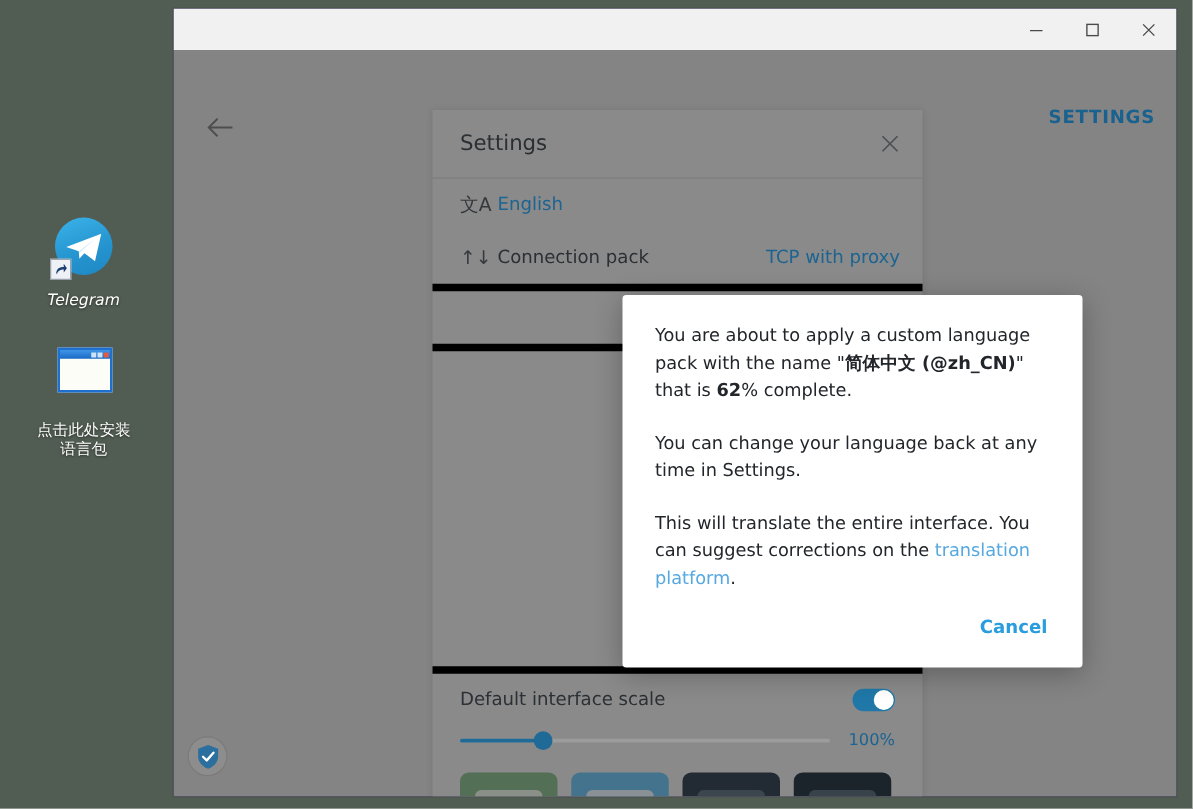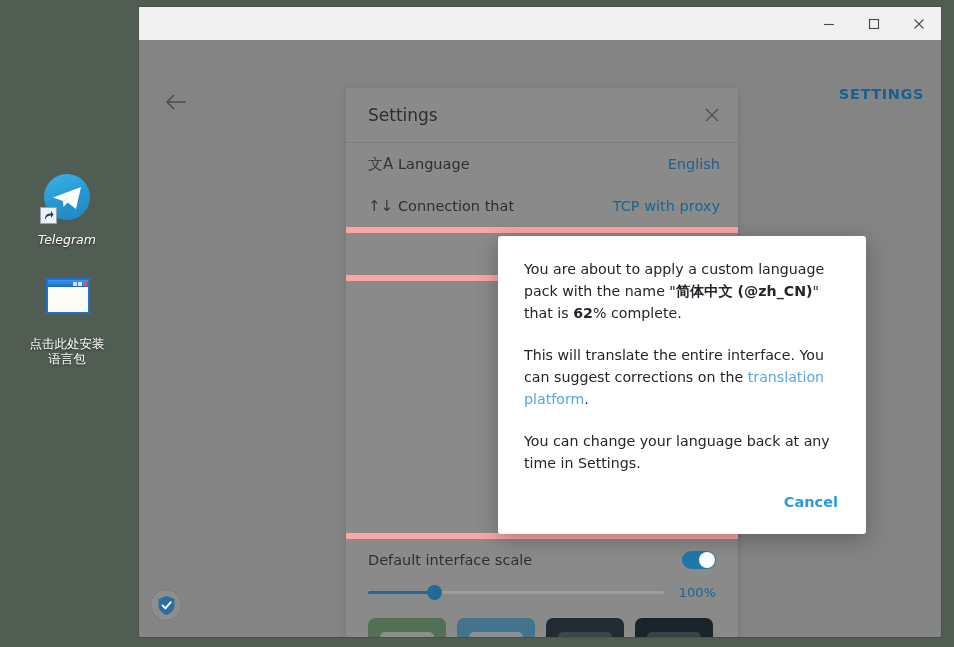--- a/index.html
+++ b/index.html
@@ -126,21 +126,21 @@
     padding: 0 18px 0 22px;
     border-bottom: 1px solid #7d7d7d;
   }
   #settings-head .t {
     flex: 1;
     font-size: 17px;
     color: #2a2f33;
   }
   #settings-head .x { cursor: default; display: flex; }
 
-  .sec { border-bottom: 6px solid #fca5a5; }
+  .sec { border-bottom: 6px solid #000000; }
   .row {
     display: flex; align-items: center;
     height: 42px;
     padding: 0 18px 0 22px;
     cursor: default;
   }
   .row .ic {
     width: 30px;
     font-size: 15px;
     color: #34393d;
@@ -326,26 +326,25 @@
           <div class="x">
             <svg width="16" height="16" viewBox="0 0 16 16">
               <path d="M2 2 L14 14 M14 2 L2 14" stroke="#4b5055" stroke-width="1.4"></path>
             </svg>
           </div>
         </div>
 
         <div class="sec">
           <div class="row">
             <span class="ic">文A</span>
-            <span class="lbl">Language</span>
             <span class="val">English</span>
           </div>
           <div class="row">
             <span class="ic">↑↓</span>
-            <span class="lbl">Connection that</span>
+            <span class="lbl">Connection pack</span>
             <span class="val">TCP with proxy</span>
           </div>
         </div>
 
         <div class="sec">
           <div class="blankrow"></div>
         </div>
         <div class="sec">
           <div class="blankrow"></div>
           <div class="blankrow"></div>
@@ -385,23 +384,23 @@
           <span class="theme" style="background:#1c242b;">
             <span class="inner" style="background:#38424a;"></span>
           </span>
         </div>
       </div>
 
       <div id="modal">
 
         <p><span>You are about to apply a custom language pack with the name "</span><b>简体中文 (@zh_CN)</b><span>" that is </span><b>62</b><span>% complete.</span></p>
 
+        <p>You can change your language back at any time in Settings.</p>
+
         <p><span>This will translate the entire interface. You can suggest corrections on the </span><a href="#">translation platform</a><span>.</span></p>
-
-        <p>You can change your language back at any time in Settings.</p>
 
         <div id="modal-actions">
           <span class="mbtn">Cancel</span>
         </div>
       </div>
 
     </div>
   </div>
 </div>
 

